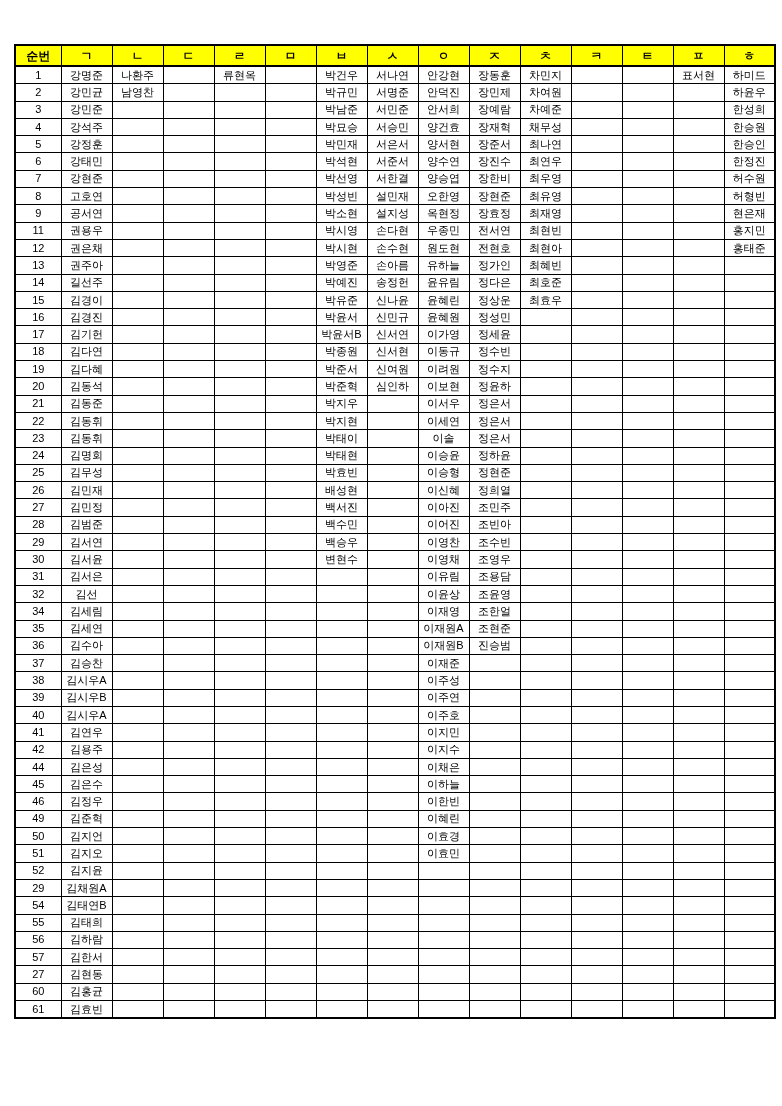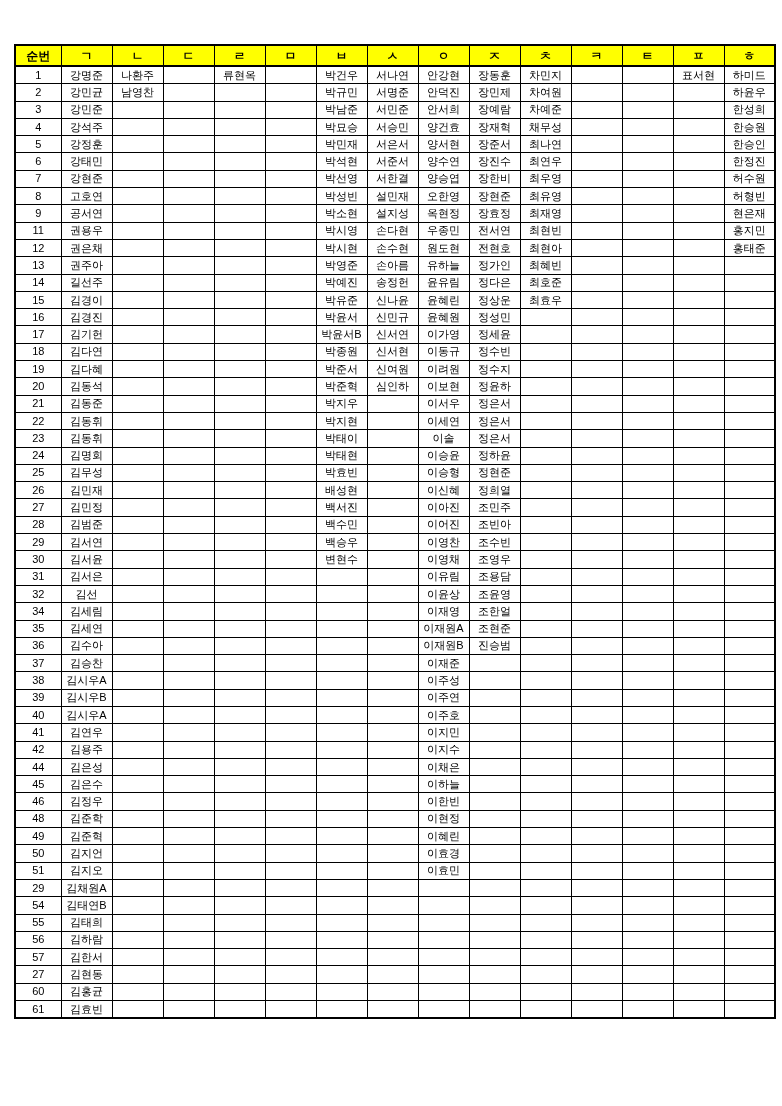--- a/index.html
+++ b/index.html
@@ -822,37 +822,20 @@
           <td></td>
           <td>이한빈</td>
           <td></td>
           <td></td>
           <td></td>
           <td></td>
           <td></td>
           <td></td>
         </tr>
         <tr>
-          <td>48</td>
-          <td>김준학</td>
-          <td></td>
-          <td></td>
-          <td></td>
-          <td></td>
-          <td></td>
-          <td></td>
-          <td>이현정</td>
-          <td></td>
-          <td></td>
-          <td></td>
-          <td></td>
-          <td></td>
-          <td></td>
-        </tr>
-        <tr>
           <td>49</td>
           <td>김준혁</td>
           <td></td>
           <td></td>
           <td></td>
           <td></td>
           <td></td>
           <td></td>
           <td>이혜린</td>
           <td></td>
@@ -882,20 +865,37 @@
         <tr>
           <td>51</td>
           <td>김지오</td>
           <td></td>
           <td></td>
           <td></td>
           <td></td>
           <td></td>
           <td></td>
           <td>이효민</td>
+          <td></td>
+          <td></td>
+          <td></td>
+          <td></td>
+          <td></td>
+          <td></td>
+        </tr>
+        <tr>
+          <td>52</td>
+          <td>김지윤</td>
+          <td></td>
+          <td></td>
+          <td></td>
+          <td></td>
+          <td></td>
+          <td></td>
+          <td></td>
           <td></td>
           <td></td>
           <td></td>
           <td></td>
           <td></td>
           <td></td>
         </tr>
         <tr>
           <td>29</td>
           <td>김채원A</td>

